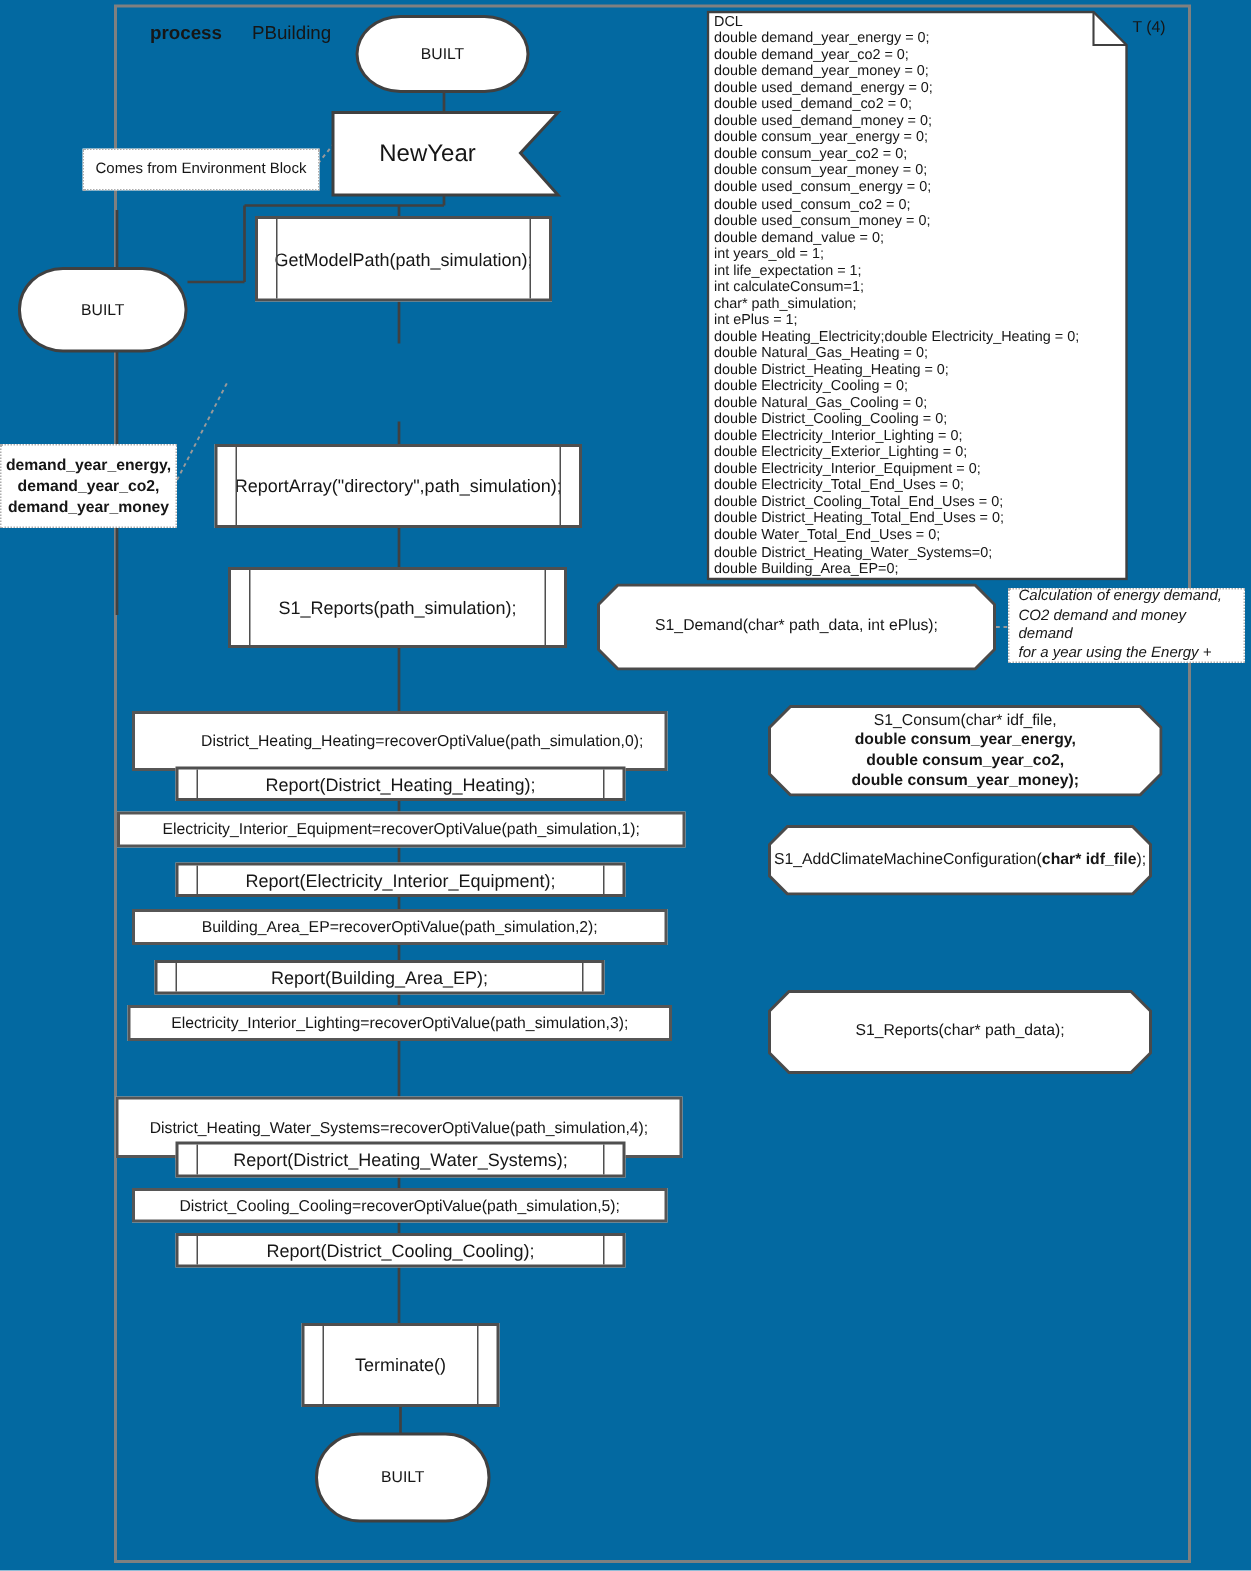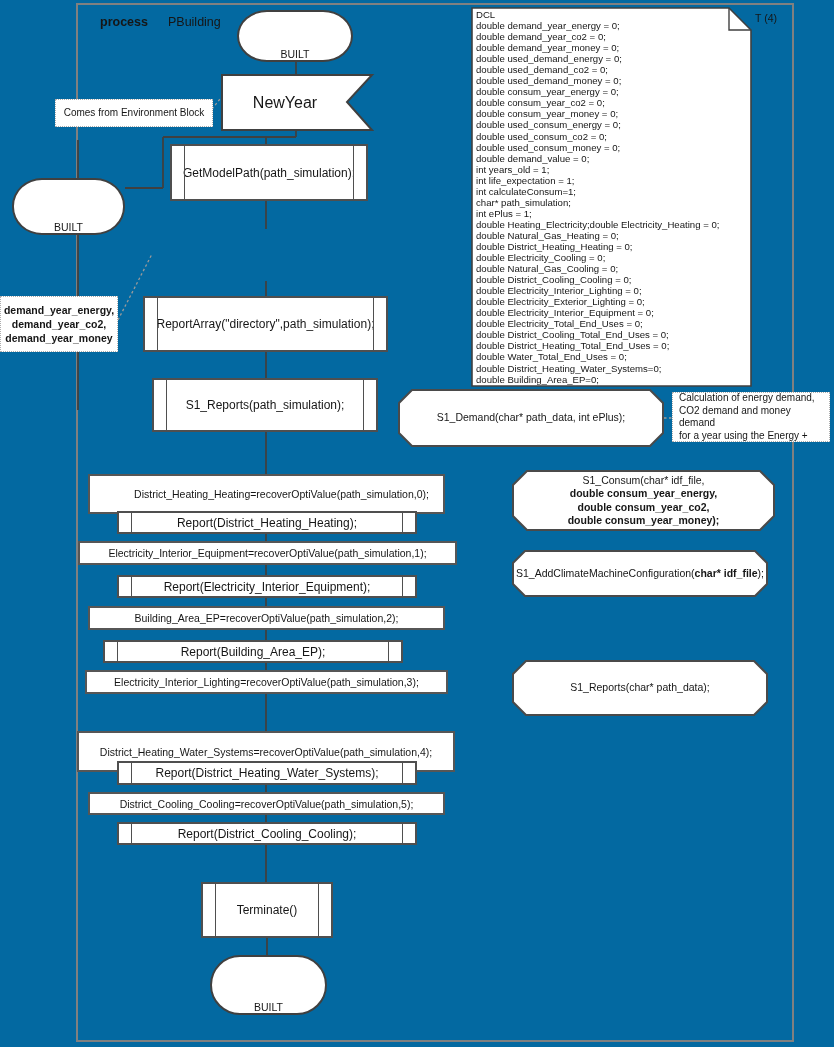--- a/index.html
+++ b/index.html
@@ -1,31 +1,31 @@
 <!DOCTYPE html>
 <html><head>
 <meta charset="utf-8">
 <style>
   html,body{margin:0;padding:0;background:#fff;}
   #canvas{position:relative;width:834px;height:1047px;background:#0369a1;overflow:hidden;
           font-family:"Liberation Sans",sans-serif;color:#161616;}
   #wires{position:absolute;left:0;top:0;z-index:1;}
   .shape{position:absolute;z-index:3;box-sizing:border-box;background:#fff;
          display:flex;align-items:center;justify-content:center;text-align:center;}
-  .state{border:2px solid #404040;border-radius:30px/26px;font-size:10.5px;align-items:flex-end;}
+  .state{border:2px solid #404040;border-radius:30px/26px;font-size:10.5px;}
   .task{border:2px solid #565656;font-size:10.5px;}
   .proc{border:2px solid #4f4f4f;font-size:12px;}
   .proc::before,.proc::after{content:"";position:absolute;top:0;bottom:0;width:0;
          border-left:1.6px solid #4f4f4f;}
   .proc::before{left:12px;}
   .proc::after{right:12px;}
   .comment{border:1px dotted #adadad;font-size:10px;line-height:12.5px;
            white-space:pre-line;z-index:3;}
   .comment.bold{font-weight:bold;font-size:10.5px;line-height:14px;}
-  .comment.left{justify-content:flex-start;text-align:left;padding:4px 6px;}
+  .comment.left{justify-content:flex-start;text-align:left;padding:4px 6px;font-style:italic;}
   .octa{position:absolute;z-index:3;}
   .octa svg{display:block;}
   .octa .lbl{position:absolute;left:10px;right:10px;top:0;bottom:0;
              display:flex;flex-direction:column;align-items:center;justify-content:center;
              font-size:10.5px;line-height:13.5px;text-align:center;}
   .octa .lbl .b{font-weight:bold;}
   .plain-label{position:absolute;z-index:4;background:transparent;border:none;}
   #proc-title{position:absolute;left:100px;top:15px;z-index:3;font-size:12.5px;display:flex;gap:20px;}
   #proc-title .kw{font-weight:bold;}
   #dcl{position:absolute;left:471px;top:7px;width:281px;height:380px;z-index:3;}

